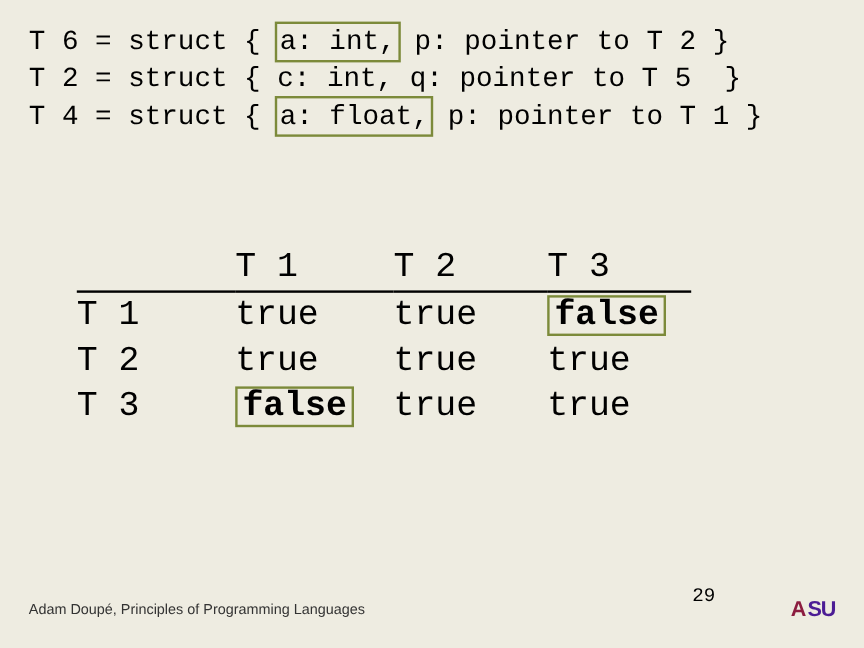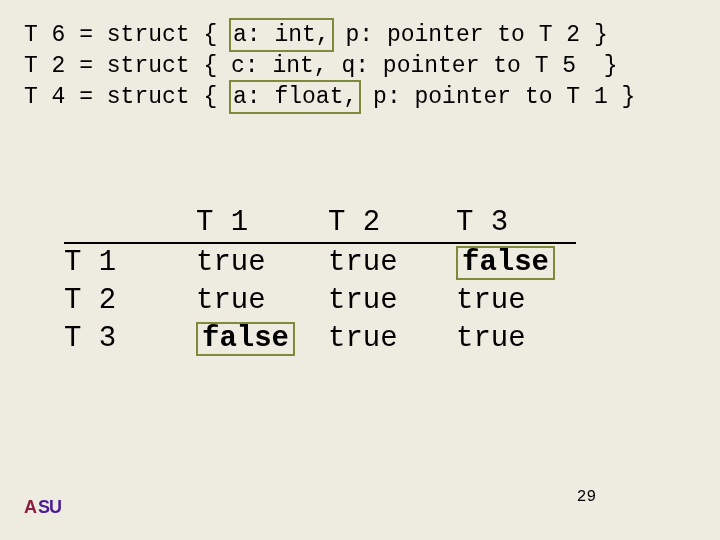--- a/index.html
+++ b/index.html
@@ -101,18 +101,19 @@
       <div class="trow">
         <div class="cell c0">T 3</div>
         <div class="cell c1"><span class="box">false</span></div>
         <div class="cell c2">true</div>
         <div class="cell c3">true</div>
       </div>
     </div>
 </div>
 
 <div class="footer">
+  <span>Adam Doupé, Principles of Programming Languages</span>
   <span class="pgnum">29</span>
   <span class="logo">
     <span class="a">A</span>
       <span class="s">SU</span>
   </span>
 </div>
 
 </body></html>

